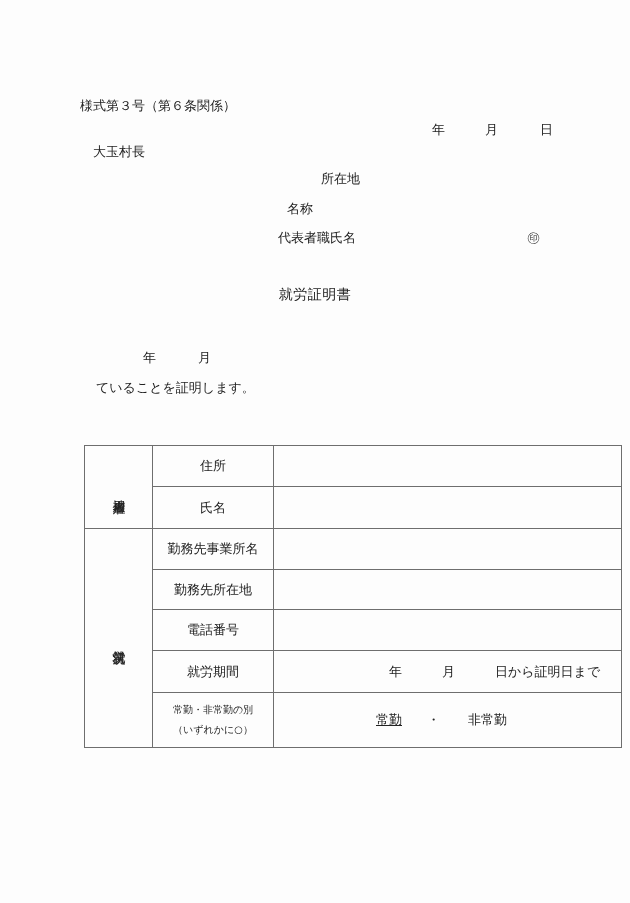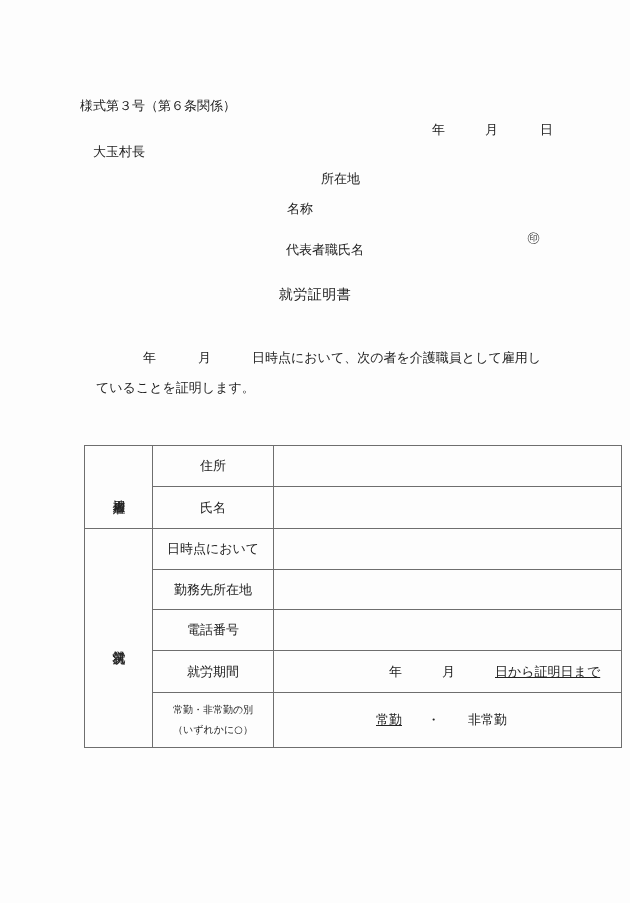--- a/index.html
+++ b/index.html
@@ -41,28 +41,27 @@
   <span class="t" style="left:80px; top:99px;">様式第３号（第６条関係）</span>
 
   <span class="t" style="left:432px; top:123px;">年</span>
   <span class="t" style="left:485px; top:123px;">月</span>
   <span class="t" style="left:540px; top:123px;">日</span>
 
   <span class="t" style="left:93px; top:145px;">大玉村長</span>
 
   <span class="t" style="left:287px; top:172px;margin-left:34px;">所在地</span>
   <span class="t" style="left:287px; top:202px;text-align:center;">名称</span>
-  <span class="t" style="left:286px; top:231px;margin-top:12px;">代表者職氏名</span>
+  <span class="t" style="left:278px; top:231px;">代表者職氏名</span>
   <span class="t seal" style="left:527px; top:231px;">㊞</span>
 
   <div class="title">就労証明書</div>
 
   <span class="t" style="left:143px; top:351px;">年</span>
   <span class="t" style="left:198px; top:351px;">月</span>
-  <span class="t" style="left:252px; top:351px;">日時点において、次の者を介護職員として雇用し</span>
   <span class="t" style="left:96px; top:381px;">ていることを証明します。</span>
 
   <table class="tbl">
     <colgroup>
       <col style="width:68px">
       <col style="width:121px">
       <col style="width:348px">
     </colgroup>
     <tbody>
       <tr style="height:41px">
@@ -74,37 +73,37 @@
       </tr>
       <tr style="height:42px">
         <td>氏名</td>
         <td class="val"></td>
       </tr>
 
       <tr style="height:41px">
         <td rowspan="5">
           <span class="vert">就労状況</span>
         </td>
-        <td>日時点において</td>
+        <td>勤務先事業所名</td>
         <td class="val"></td>
       </tr>
       <tr style="height:40px">
         <td>勤務先所在地</td>
         <td class="val"></td>
       </tr>
       <tr style="height:41px">
         <td>電話番号</td>
         <td class="val"></td>
       </tr>
       <tr style="height:42px">
         <td>就労期間</td>
         <td class="val">
           <span class="abs" style="left:115px;">年</span>
           <span class="abs" style="left:168px;">月</span>
-          <span class="abs" style="left:221px;text-decoration:underline;">日から証明日まで</span>
+          <span class="abs" style="left:221px;">日から証明日まで</span>
         </td>
       </tr>
       <tr style="height:55px">
         <td>
           <span class="small">常勤・非常勤の別</span>
           <span class="small">（いずれかに○）</span>
         </td>
         <td class="val">
           <span class="abs" style="left:102px;text-decoration:underline;">常勤</span>
           <span class="abs" style="left:153px;">・</span>

